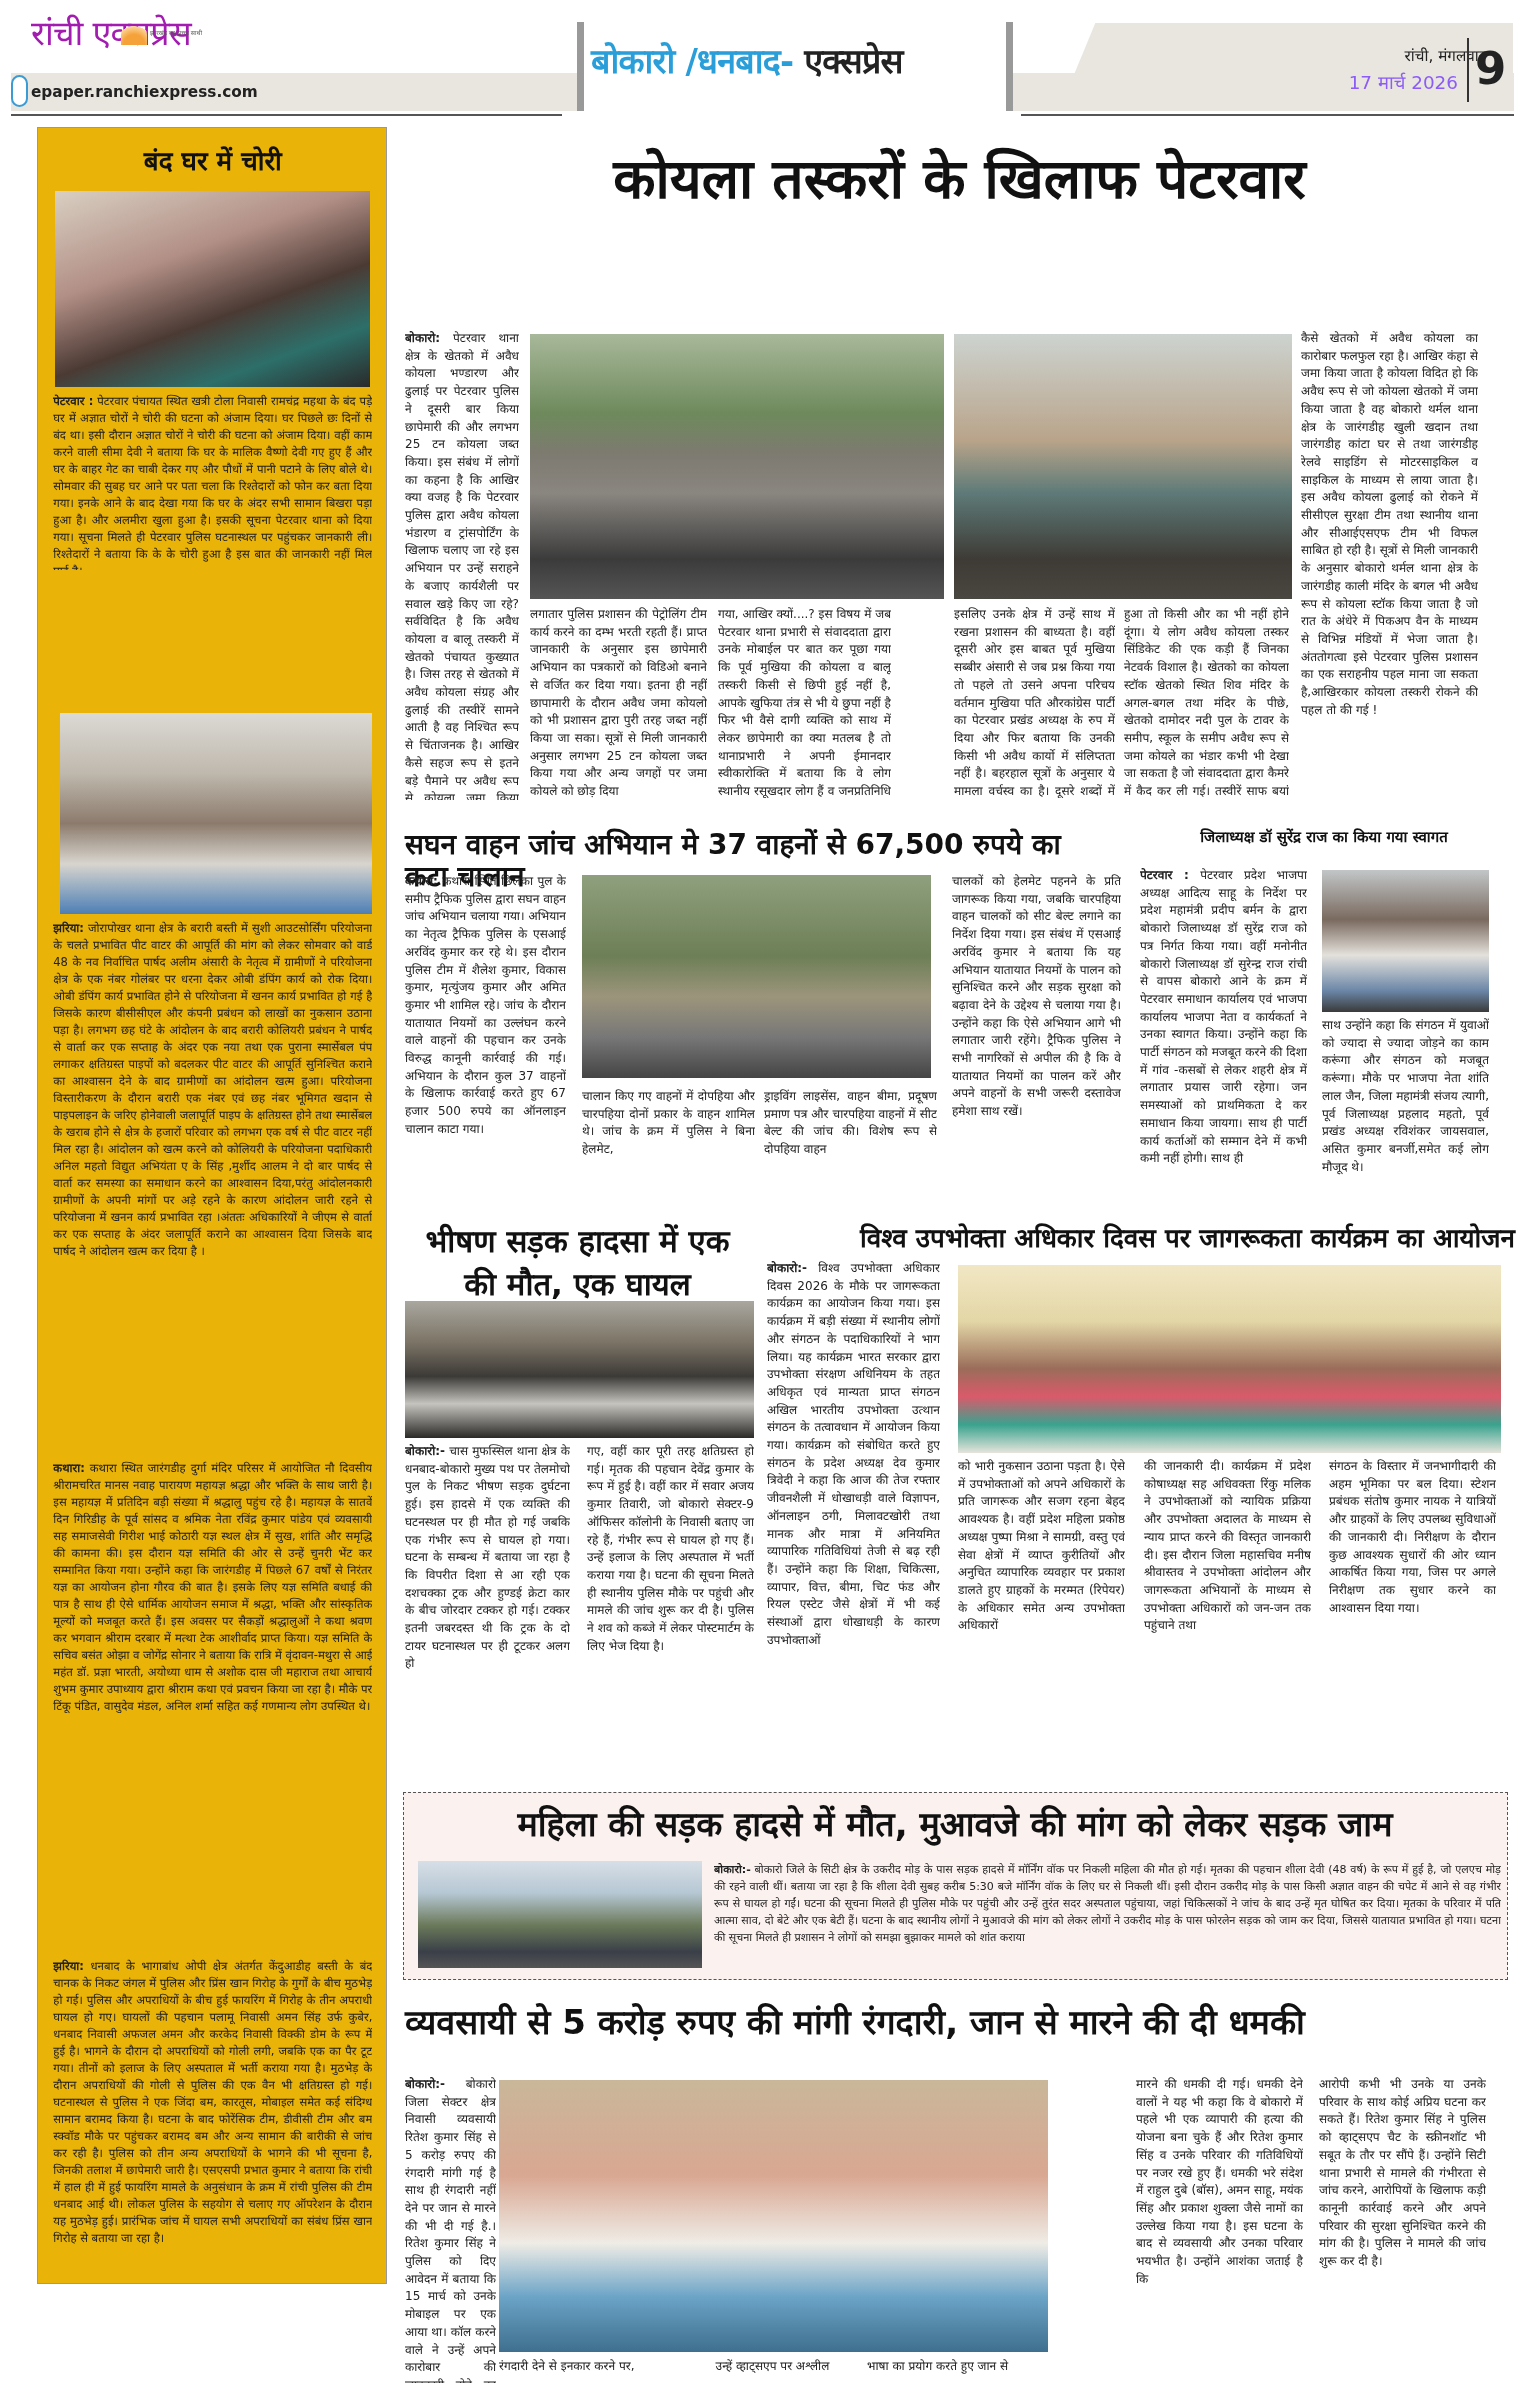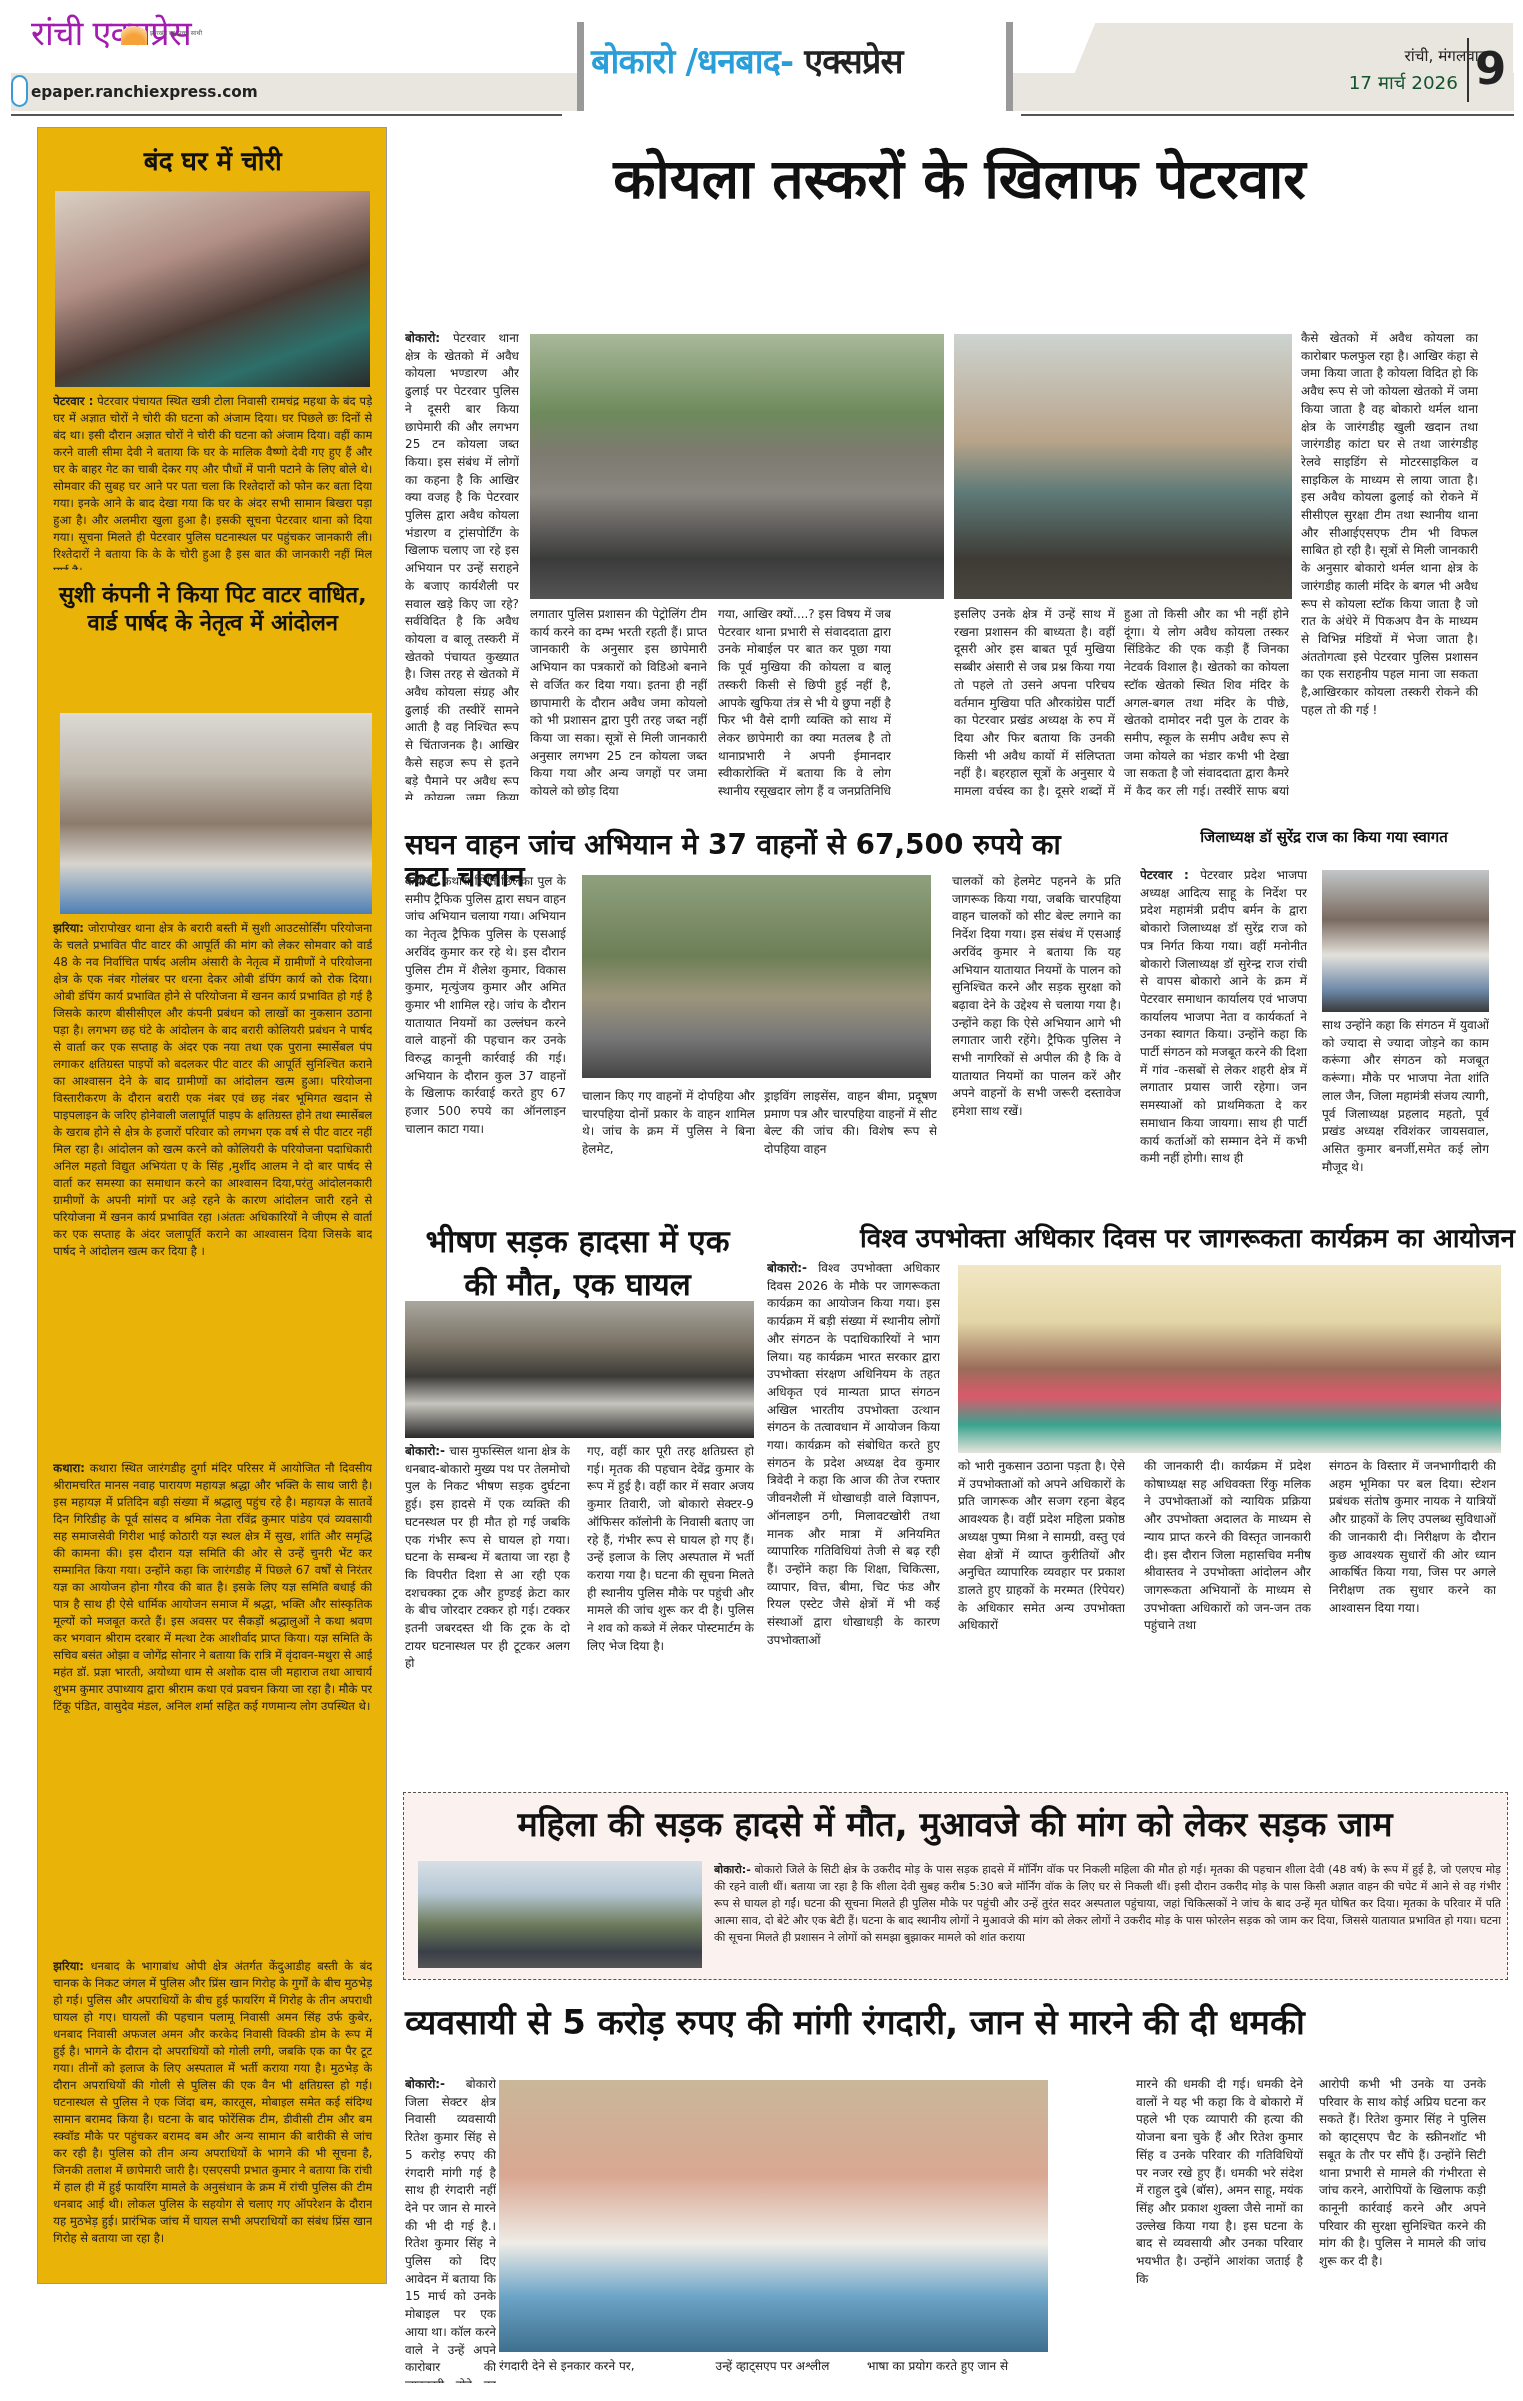--- a/index.html
+++ b/index.html
@@ -10,21 +10,21 @@
 .logo-title{left:31px;top:9px;font-size:34px;font-weight:normal;color:#a21caf;letter-spacing:-0.8px}
 .logo-sun{left:121px;top:21.5px;width:26px;height:23px;border-radius:26px 26px 0 0;background:radial-gradient(circle at 50% 100%,#f6a23a 40%,#fbd59a 70%,transparent 72%)}
 .logo-tag{left:150px;top:28px;font-size:6.1px;color:#555}
 .url-icon{left:10.7px;top:75px;width:17px;height:32px;border:2.3px solid #3a9bd5;border-radius:9.2px;background:#fff}
 .url{left:31px;top:83px;font-size:15.3px;font-weight:bold;color:#222}
 .edition-box{left:577px;top:21.5px;width:436px;height:89px;border-left:7px solid #999;border-right:7px solid #999;background:#fff}
 .edition{left:591px;top:37px;font-size:34px;font-weight:bold;color:#2a9ed8;letter-spacing:-0.8px}
 .edition span{color:#222}
 .date-shape{left:1059px;top:23px;width:454px;height:88px;background:#e9e6e0;clip-path:polygon(8% 0,100% 0,100% 100%,0 100%)}
 .date1{left:1347px;top:45px;font-size:15.3px;color:#222;text-align:right;width:138px}
-.date2{left:1312px;top:69px;font-size:18.4px;color:#14532d;text-align:right;width:146px}
+.date2{left:1312px;top:69px;font-size:18.4px;color:#8b5cf6;text-align:right;width:146px}
 .pgno-div{left:1467px;top:38px;width:1.5px;height:64px;background:#333}
 .pgno{left:1475px;top:42px;font-size:45px;font-weight:bold;color:#222}
 
 .sidebar{left:37px;top:127px;width:350px;height:2157px;background:#eab308;border:1.5px solid #999}
 .sb-h{position:absolute;left:15.3px;width:319px;text-align:center;font-weight:bold;color:#111;line-height:1.25}
 .sb-t{position:absolute;left:15.3px;width:319px;font-size:11.5px;line-height:17px;text-align:justify;color:#222}
 .photo{position:absolute;overflow:hidden}
 .lead{font-weight:bold}
 
 .mh{position:absolute;font-weight:bold;color:#111;line-height:1.15;text-align:center}
@@ -57,21 +57,20 @@
 <div class="abs date-shape"></div>
 <div class="abs date1">रांची, मंगलवार</div>
 <div class="abs date2">17 मार्च 2026</div>
 <div class="abs pgno-div"></div>
 <div class="abs pgno">9</div>
 
 <div class="abs sidebar">
   <div class="sb-h" style="top:17px;font-size:26px">बंद घर में चोरी</div>
   <div class="photo ph-room" style="left:17px;top:63px;width:315px;height:196px"></div>
   <div class="sb-t" style="top:265px;height:177px;overflow:hidden"><span class="lead">पेटरवार :</span> <span>पेटरवार पंचायत स्थित खत्री टोला निवासी रामचंद्र महथा के बंद पड़े घर में अज्ञात चोरों ने चोरी की घटना को अंजाम दिया। घर पिछले छः दिनों से बंद था। इसी दौरान अज्ञात चोरों ने चोरी की घटना को अंजाम दिया। वहीं काम करने वाली सीमा देवी ने बताया कि घर के मालिक वैष्णो देवी गए हुए हैं और घर के बाहर गेट का चाबी देकर गए और पौधों में पानी पटाने के लिए बोले थे। सोमवार की सुबह घर आने पर पता चला कि रिश्तेदारों को फोन कर बता दिया गया। इनके आने के बाद देखा गया कि घर के अंदर सभी सामान बिखरा पड़ा हुआ है। और अलमीरा खुला हुआ है। इसकी सूचना पेटरवार थाना को दिया गया। सूचना मिलते ही पेटरवार पुलिस घटनास्थल पर पहुंचकर जानकारी ली। रिश्तेदारों ने बताया कि के के चोरी हुआ है इस बात की जानकारी नहीं मिल पाई है।</span></div>
-  <div class="sb-h" style="top:453px;font-size:22px">सुशी कंपनी ने किया पिट वाटर वाधित, वार्ड पार्षद के नेतृत्व में आंदोलन</div>
   <div class="photo ph-crowd" style="left:21.5px;top:585px;width:312px;height:201px"></div>
   <div class="sb-t" style="top:792px;height:372px;overflow:hidden"><span class="lead">झरिया:</span> <span>जोरापोखर थाना क्षेत्र के बरारी बस्ती में सुशी आउटसोर्सिंग परियोजना के चलते प्रभावित पीट वाटर की आपूर्ति की मांग को लेकर सोमवार को वार्ड 48 के नव निर्वाचित पार्षद अलीम अंसारी के नेतृत्व में ग्रामीणों ने परियोजना क्षेत्र के एक नंबर गोलंबर पर धरना देकर ओबी डंपिंग कार्य को रोक दिया। ओबी डंपिंग कार्य प्रभावित होने से परियोजना में खनन कार्य प्रभावित हो गई है जिसके कारण बीसीसीएल और कंपनी प्रबंधन को लाखों का नुकसान उठाना पड़ा है। लगभग छह घंटे के आंदोलन के बाद बरारी कोलियरी प्रबंधन ने पार्षद से वार्ता कर एक सप्ताह के अंदर एक नया तथा एक पुराना स्मार्सेबल पंप लगाकर क्षतिग्रस्त पाइपों को बदलकर पीट वाटर की आपूर्ति सुनिश्चित कराने का आश्वासन देने के बाद ग्रामीणों का आंदोलन खत्म हुआ। परियोजना विस्तारीकरण के दौरान बरारी एक नंबर एवं छह नंबर भूमिगत खदान से पाइपलाइन के जरिए होनेवाली जलापूर्ति पाइप के क्षतिग्रस्त होने तथा स्मार्सेबल के खराब होने से क्षेत्र के हजारों परिवार को लगभग एक वर्ष से पीट वाटर नहीं मिल रहा है। आंदोलन को खत्म करने को कोलियरी के परियोजना पदाधिकारी अनिल महतो विद्युत अभियंता ए के सिंह ,मुर्शीद आलम ने दो बार पार्षद से वार्ता कर समस्या का समाधान करने का आश्वासन दिया,परंतु आंदोलनकारी ग्रामीणों के अपनी मांगों पर अड़े रहने के कारण आंदोलन जारी रहने से परियोजना में खनन कार्य प्रभावित रहा ।अंततः अधिकारियों ने जीएम से वार्ता कर एक सप्ताह के अंदर जलापूर्ति कराने का आश्वासन दिया जिसके बाद पार्षद ने आंदोलन खत्म कर दिया है ।</span></div>
   <div class="sb-t" style="top:1332px;height:307px;overflow:hidden"><span class="lead">कथारा:</span> <span>कथारा स्थित जारंगडीह दुर्गा मंदिर परिसर में आयोजित नौ दिवसीय श्रीरामचरित मानस नवाह पारायण महायज्ञ श्रद्धा और भक्ति के साथ जारी है।इस महायज्ञ में प्रतिदिन बड़ी संख्या में श्रद्धालु पहुंच रहे है। महायज्ञ के सातवें दिन गिरिडीह के पूर्व सांसद व श्रमिक नेता रविंद्र कुमार पांडेय एवं व्यवसायी सह समाजसेवी गिरीश भाई कोठारी यज्ञ स्थल क्षेत्र में सुख, शांति और समृद्धि की कामना की। इस दौरान यज्ञ समिति की ओर से उन्हें चुनरी भेंट कर सम्मानित किया गया। उन्होंने कहा कि जारंगडीह में पिछले 67 वर्षों से निरंतर यज्ञ का आयोजन होना गौरव की बात है। इसके लिए यज्ञ समिति बधाई की पात्र है साथ ही ऐसे धार्मिक आयोजन समाज में श्रद्धा, भक्ति और सांस्कृतिक मूल्यों को मजबूत करते हैं। इस अवसर पर सैकड़ों श्रद्धालुओं ने कथा श्रवण कर भगवान श्रीराम दरबार में मत्था टेक आशीर्वाद प्राप्त किया। यज्ञ समिति के सचिव बसंत ओझा व जोगेंद्र सोनार ने बताया कि रात्रि में वृंदावन-मथुरा से आई महंत डॉ. प्रज्ञा भारती, अयोध्या धाम से अशोक दास जी महाराज तथा आचार्य शुभम कुमार उपाध्याय द्वारा श्रीराम कथा एवं प्रवचन किया जा रहा है। मौके पर टिंकू पंडित, वासुदेव मंडल, अनिल शर्मा सहित कई गणमान्य लोग उपस्थित थे।</span></div>
   <div class="sb-t" style="top:1830px;height:315px;overflow:hidden"><span class="lead">झरिया:</span> <span>धनबाद के भागाबांध ओपी क्षेत्र अंतर्गत केंदुआडीह बस्ती के बंद चानक के निकट जंगल में पुलिस और प्रिंस खान गिरोह के गुर्गों के बीच मुठभेड़ हो गई। पुलिस और अपराधियों के बीच हुई फायरिंग में गिरोह के तीन अपराधी घायल हो गए। घायलों की पहचान पलामू निवासी अमन सिंह उर्फ कुबेर, धनबाद निवासी अफजल अमन और करकेद निवासी विक्की डोम के रूप में हुई है। भागने के दौरान दो अपराधियों को गोली लगी, जबकि एक का पैर टूट गया। तीनों को इलाज के लिए अस्पताल में भर्ती कराया गया है। मुठभेड़ के दौरान अपराधियों की गोली से पुलिस की एक वैन भी क्षतिग्रस्त हो गई। घटनास्थल से पुलिस ने एक जिंदा बम, कारतूस, मोबाइल समेत कई संदिग्ध सामान बरामद किया है। घटना के बाद फोरेंसिक टीम, डीवीसी टीम और बम स्क्वॉड मौके पर पहुंचकर बरामद बम और अन्य सामान की बारीकी से जांच कर रही है। पुलिस को तीन अन्य अपराधियों के भागने की भी सूचना है, जिनकी तलाश में छापेमारी जारी है। एसएसपी प्रभात कुमार ने बताया कि रांची में हाल ही में हुई फायरिंग मामले के अनुसंधान के क्रम में रांची पुलिस की टीम धनबाद आई थी। लोकल पुलिस के सहयोग से चलाए गए ऑपरेशन के दौरान यह मुठभेड़ हुई। प्रारंभिक जांच में घायल सभी अपराधियों का संबंध प्रिंस खान गिरोह से बताया जा रहा है।</span></div>
 </div>
 
 <div class="mh" style="left:403px;top:146px;width:1113px;font-size:55px;line-height:66px">
     <div>कोयला तस्करों के खिलाफ पेटरवार</div>
   </div>
 <div class="col" style="left:405px;top:330px;width:114px;height:470px;overflow:hidden"><span class="lead">बोकारो:</span> <span>पेटरवार थाना क्षेत्र के खेतको में अवैध कोयला भण्डारण और ढुलाई पर पेटरवार पुलिस ने दूसरी बार किया छापेमारी की और लगभग 25 टन कोयला जब्त किया। इस संबंध में लोगों का कहना है कि आखिर क्या वजह है कि पेटरवार पुलिस द्वारा अवैध कोयला भंडारण व ट्रांसपोर्टिंग के खिलाफ चलाए जा रहे इस अभियान पर उन्हें सराहने के बजाए कार्यशैली पर सवाल खड़े किए जा रहे? सर्वविदित है कि अवैध कोयला व बालू तस्करी में खेतको पंचायत कुख्यात है। जिस तरह से खेतको में अवैध कोयला संग्रह और ढुलाई की तस्वीरें सामने आती है वह निश्चित रूप से चिंताजनक है। आखिर कैसे सहज रूप से इतने बड़े पैमाने पर अवैध रूप से कोयला जमा किया जाता है और कैसे दिन के उजाले से लेकर रात के अंधेरे तक बिना रोक टोक यह अवैध कारोबार चलते रहता है। वह भी तब जब क्षेत्र में अपराध और अवैध धंधेबाजों पर नकेल कसने और नियंत्रण को लेकर</span></div>

